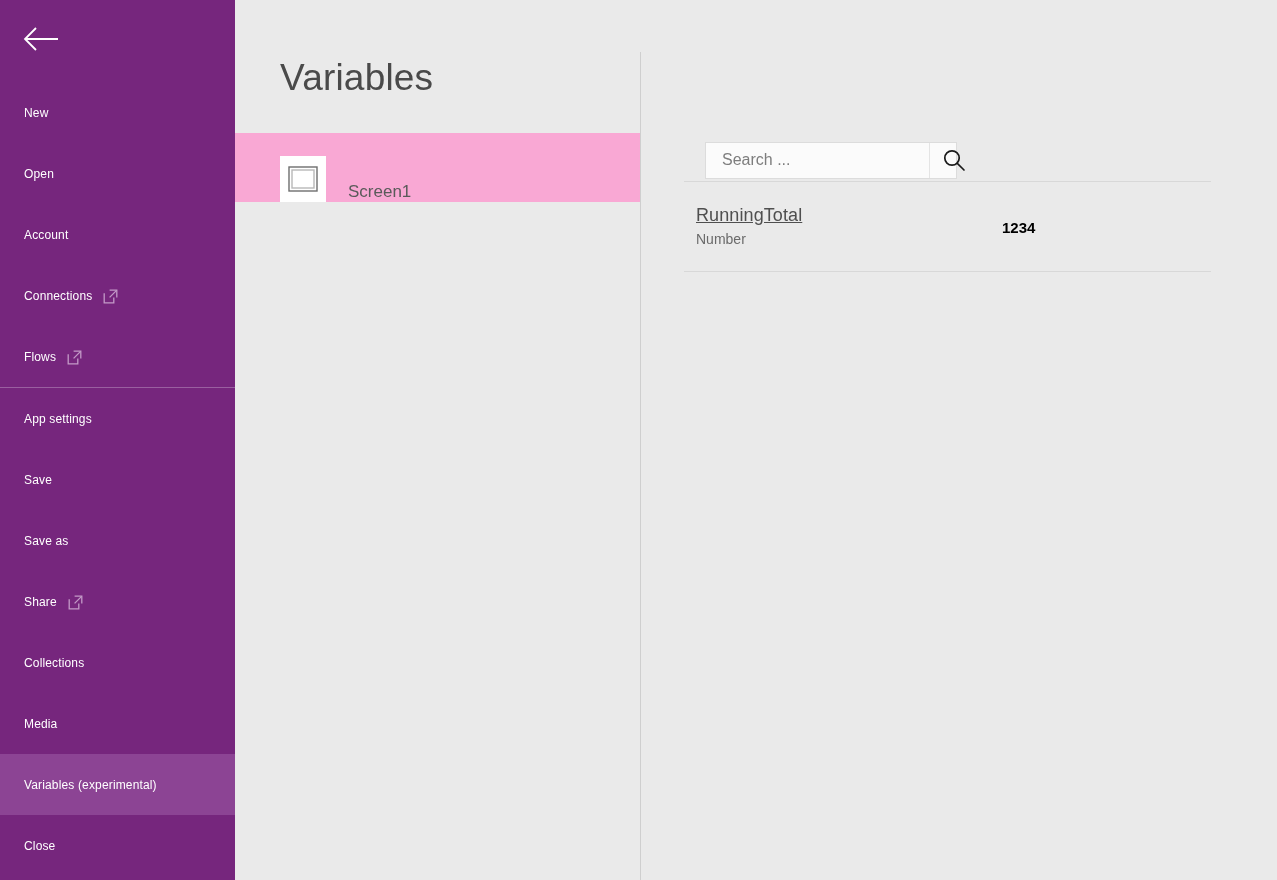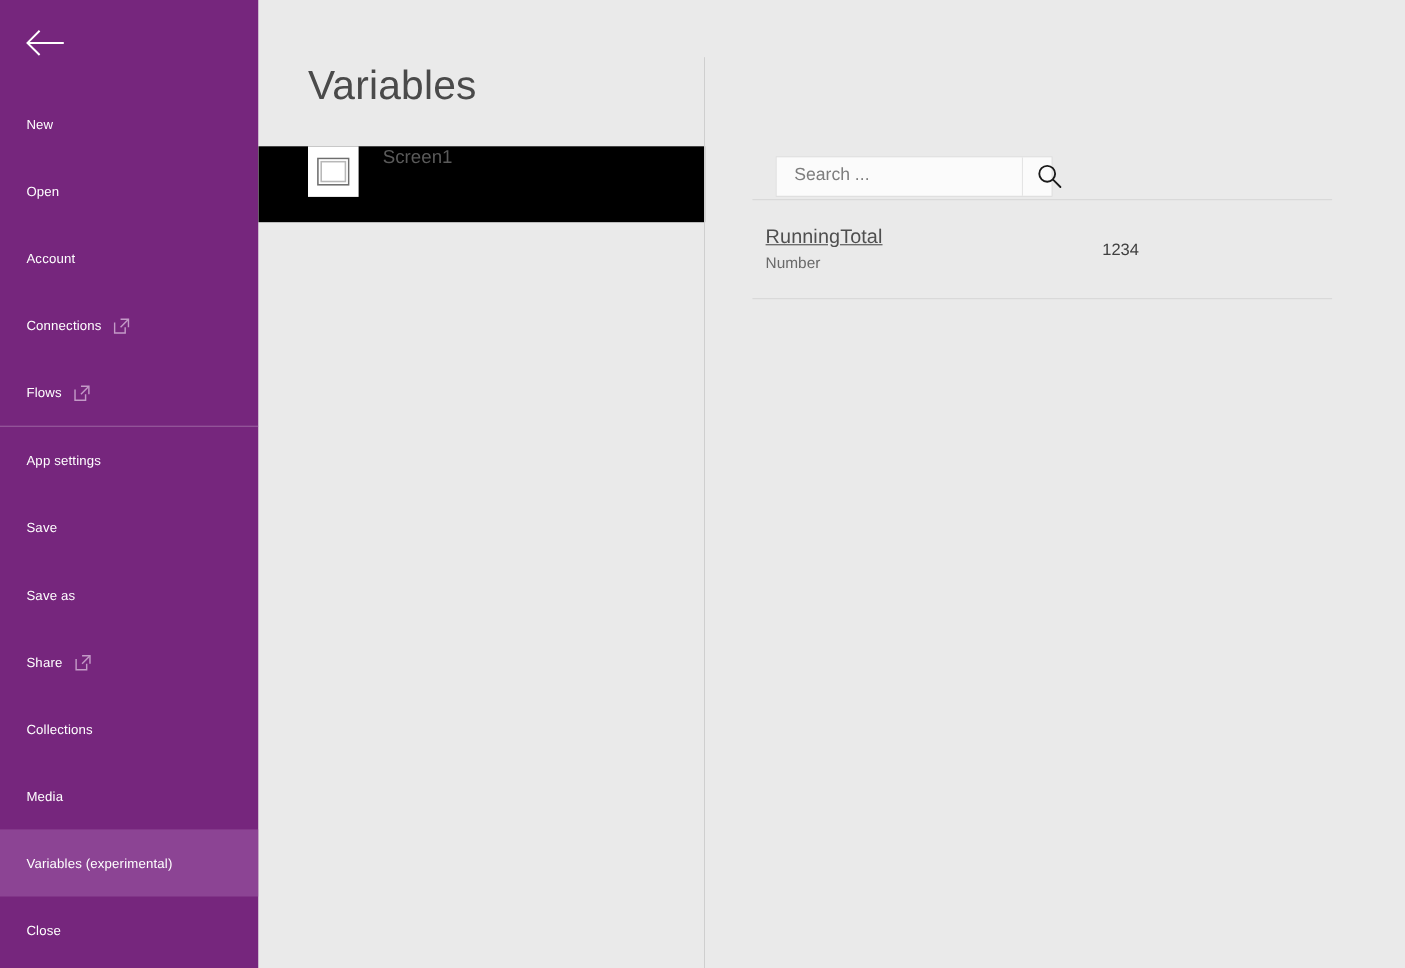--- a/index.html
+++ b/index.html
@@ -97,23 +97,23 @@
     color: #4a4a4a;
     letter-spacing: 0.2px;
     line-height: 44px;
   }
   .screen-row {
     position: absolute;
     left: 0;
     top: 133px;
     width: 456px;
     height: 69px;
-    background: #000000;
-    display: flex;
-    align-items: flex-start;
+    background: #f9a8d4;
+    display: flex;
+    align-items: flex-end;
   }
   .screen-thumb {
     margin-left: 45px;
     width: 46px;
     height: 46px;
     background: #ffffff;
     display: flex;
     align-items: center;
     justify-content: center;
     flex: none;
@@ -239,22 +239,22 @@
     top: 36px;
     font-size: 14px;
     font-weight: 400;
     color: #6a6a6a;
   }
   .var-value {
     position: absolute;
     left: 318px;
     top: 24px;
     font-size: 15px;
-    color: #404040;
-    font-weight: 400;
+    color: #000000;
+    font-weight: 700;
   }
 </style>
 </head>
 <body>
 
 <div id="app">
 
   <div class="sidebar">
 
     <div class="back-btn">

